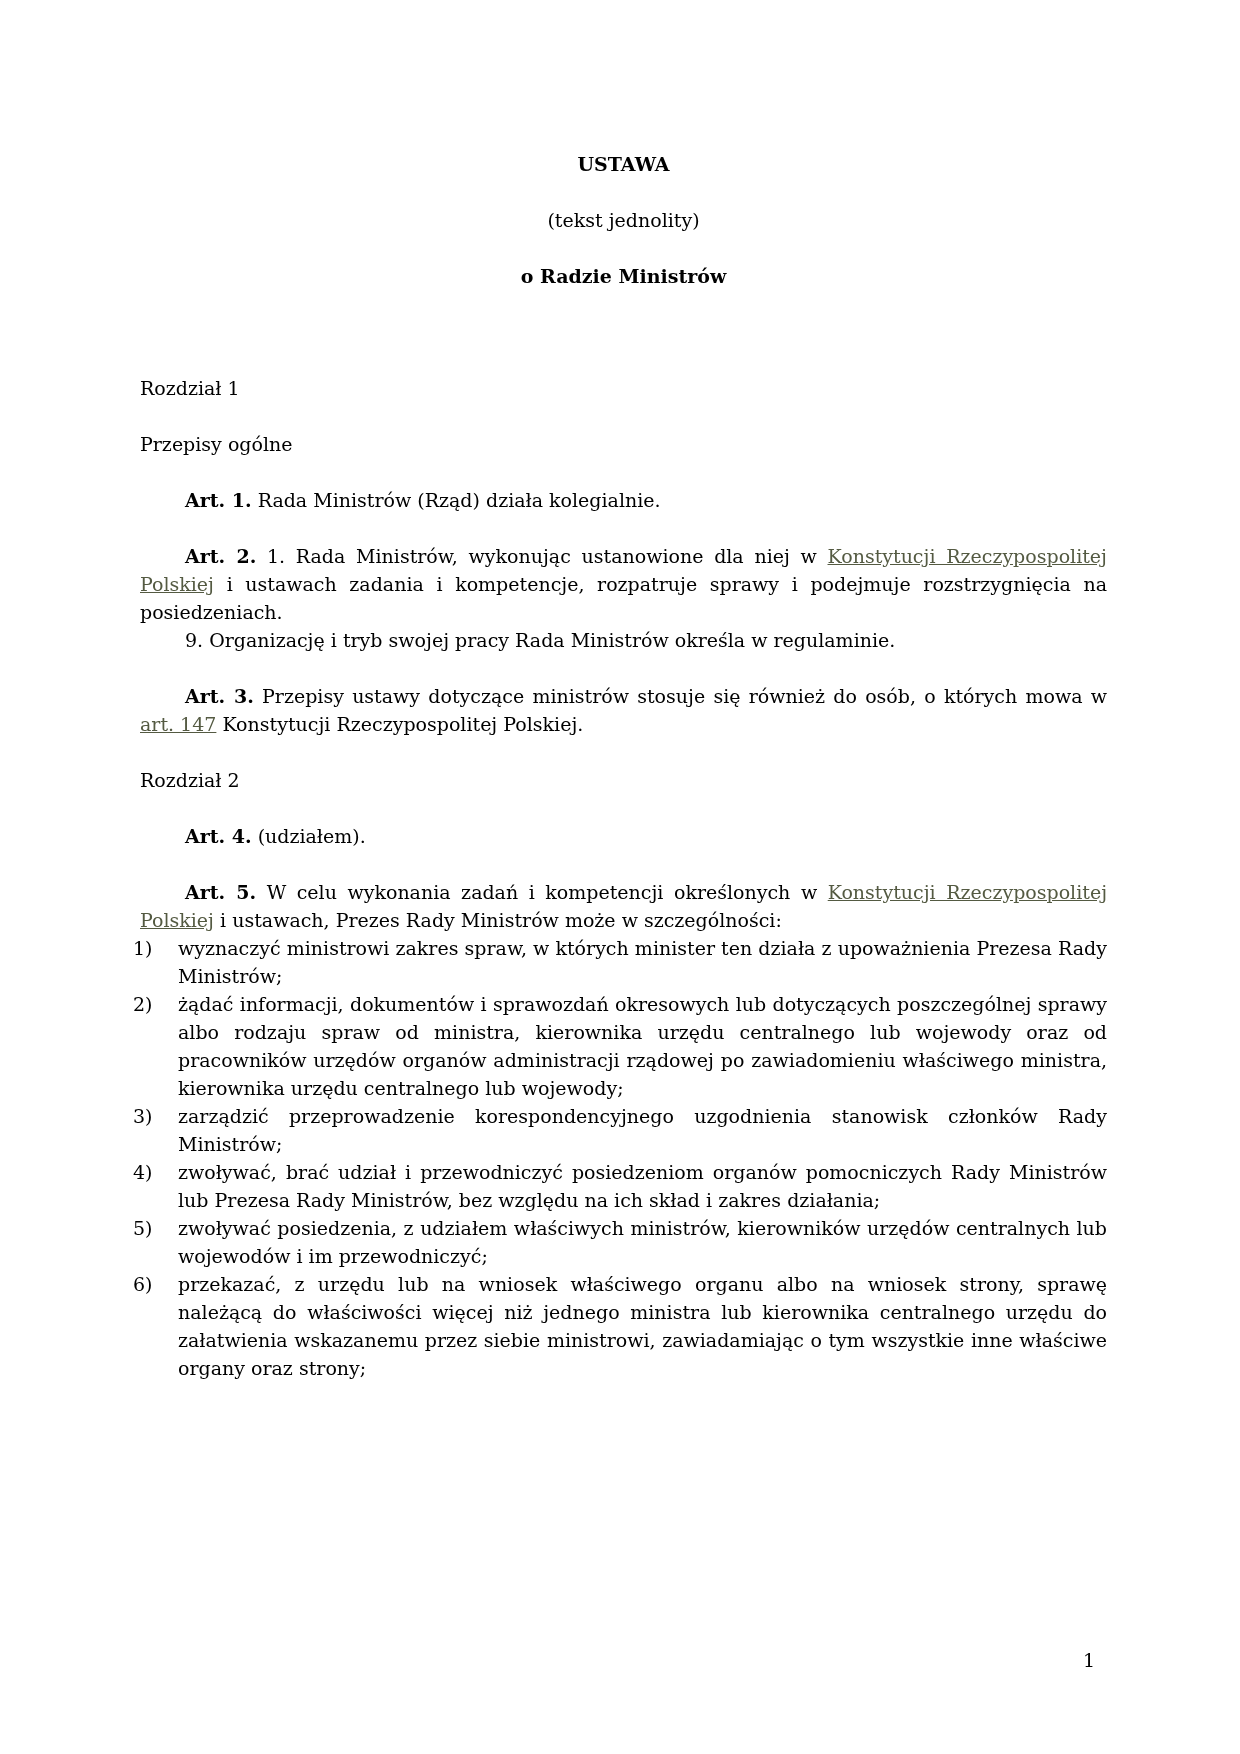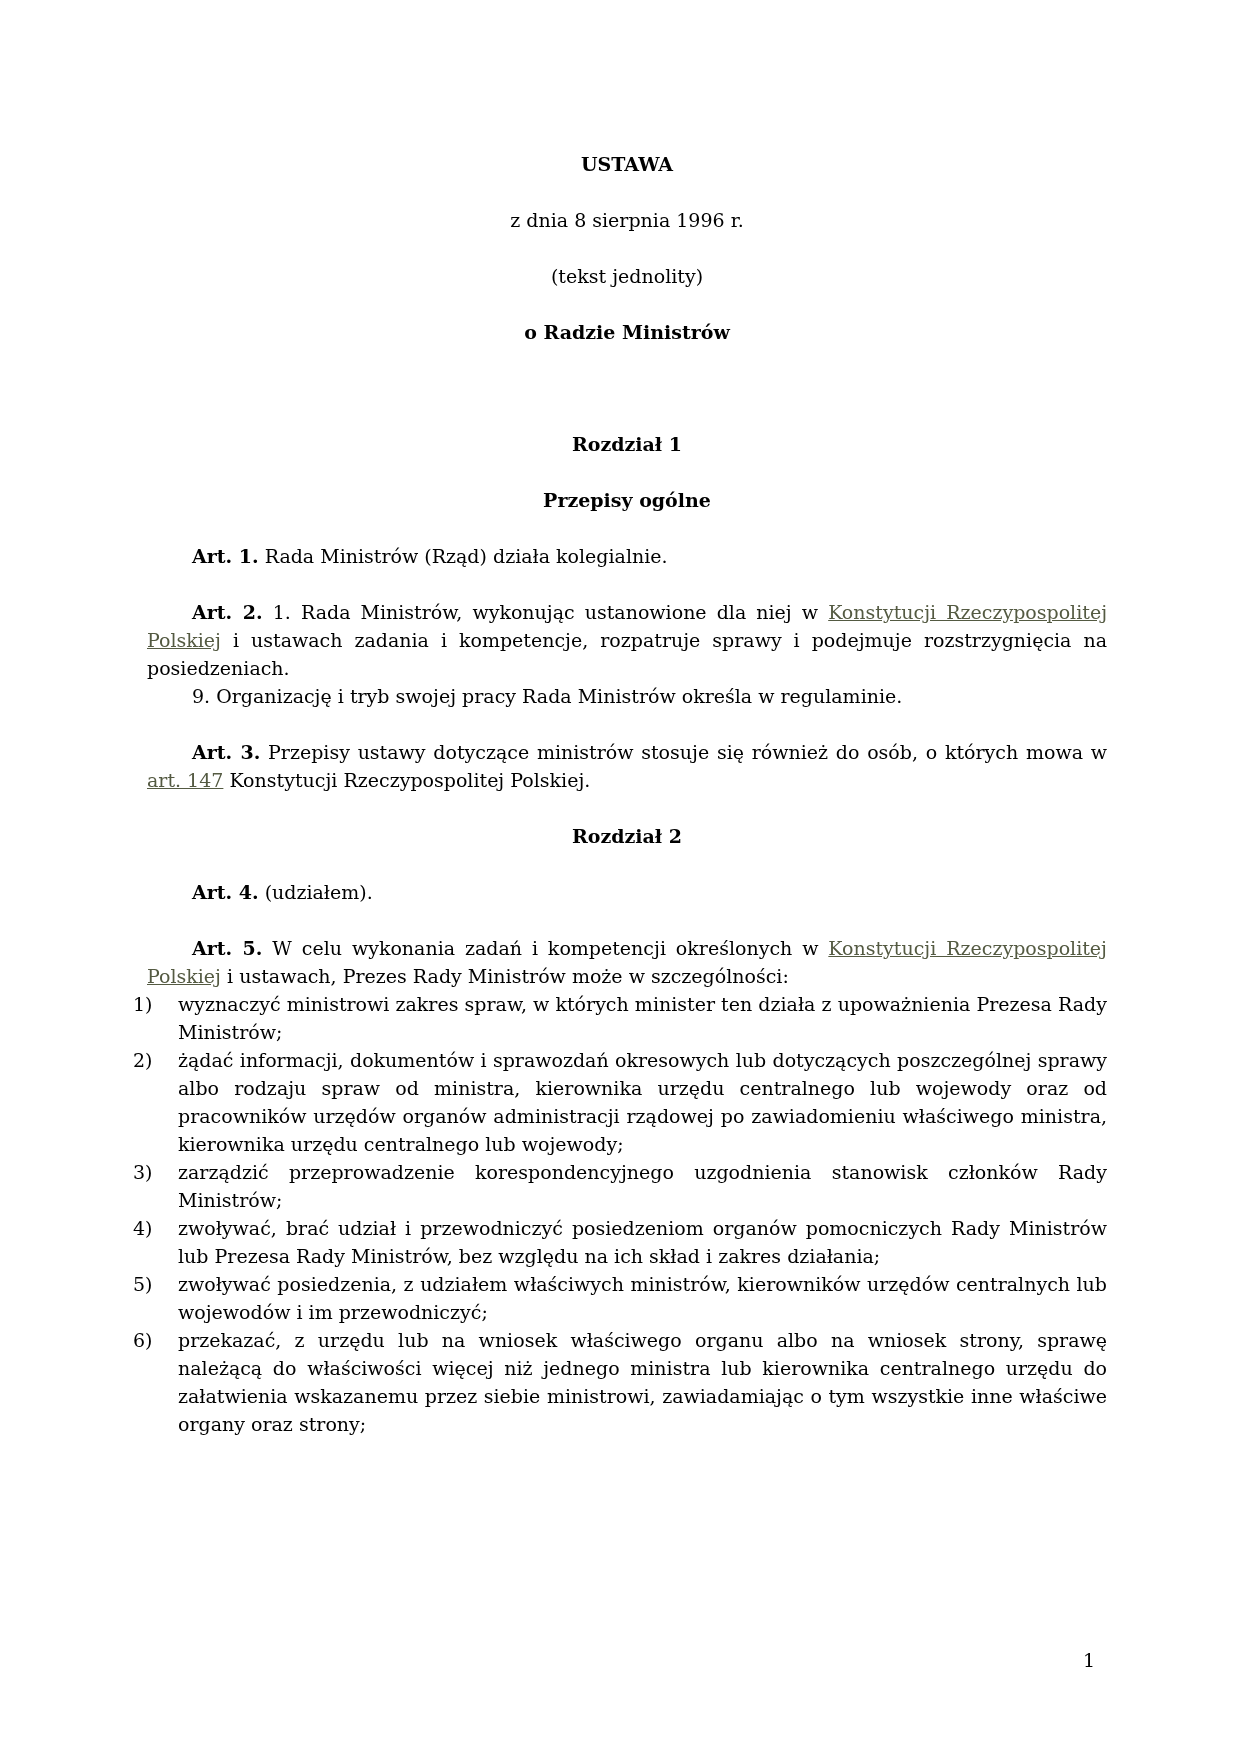--- a/index.html
+++ b/index.html
@@ -16,25 +16,25 @@
     line-height: 28px;
   }
   .page {
     position: relative;
     box-sizing: border-box;
     width: 1240px;
     height: 1754px;
     padding: 150px 133px 0 133px;
     overflow: hidden;
   }
-  p { margin: 0 0 28px 14px; }
+  p { margin: 0 0 28px 7px; }
   .center { text-align: center; }
   .bold { font-weight: bold; }
   .big-gap { height: 56px; }
-  .heading { font-weight: bold; text-align: center; }
+  .heading { font-weight: normal; text-align: left; }
   .para {
     text-align: justify;
     text-indent: 45px;
   }
   .para.cont { margin-bottom: 0; }   
   .art-label { font-weight: bold; }
   .doc-link {
     color: #545a42;
     text-decoration: underline;
     cursor: pointer;
@@ -57,21 +57,20 @@
     right: 145px;
     text-align: right;
   }
 </style>
 </head>
 <body>
 
 <div class="page">
 
   <p class="center bold">USTAWA</p>
-  <p class="center">z dnia 8 sierpnia 1996 r.</p>
   <p class="center">(tekst jednolity)</p>
   <p class="center bold">o Radzie Ministrów</p>
 
   <div class="big-gap"></div>
 
   <p class="heading">Rozdział 1</p>
   <p class="heading">Przepisy ogólne</p>
 
   <p class="para"><span class="art-label">Art. 1.</span>
     <span>Rada Ministrów (Rząd) działa kolegialnie.</span></p>

